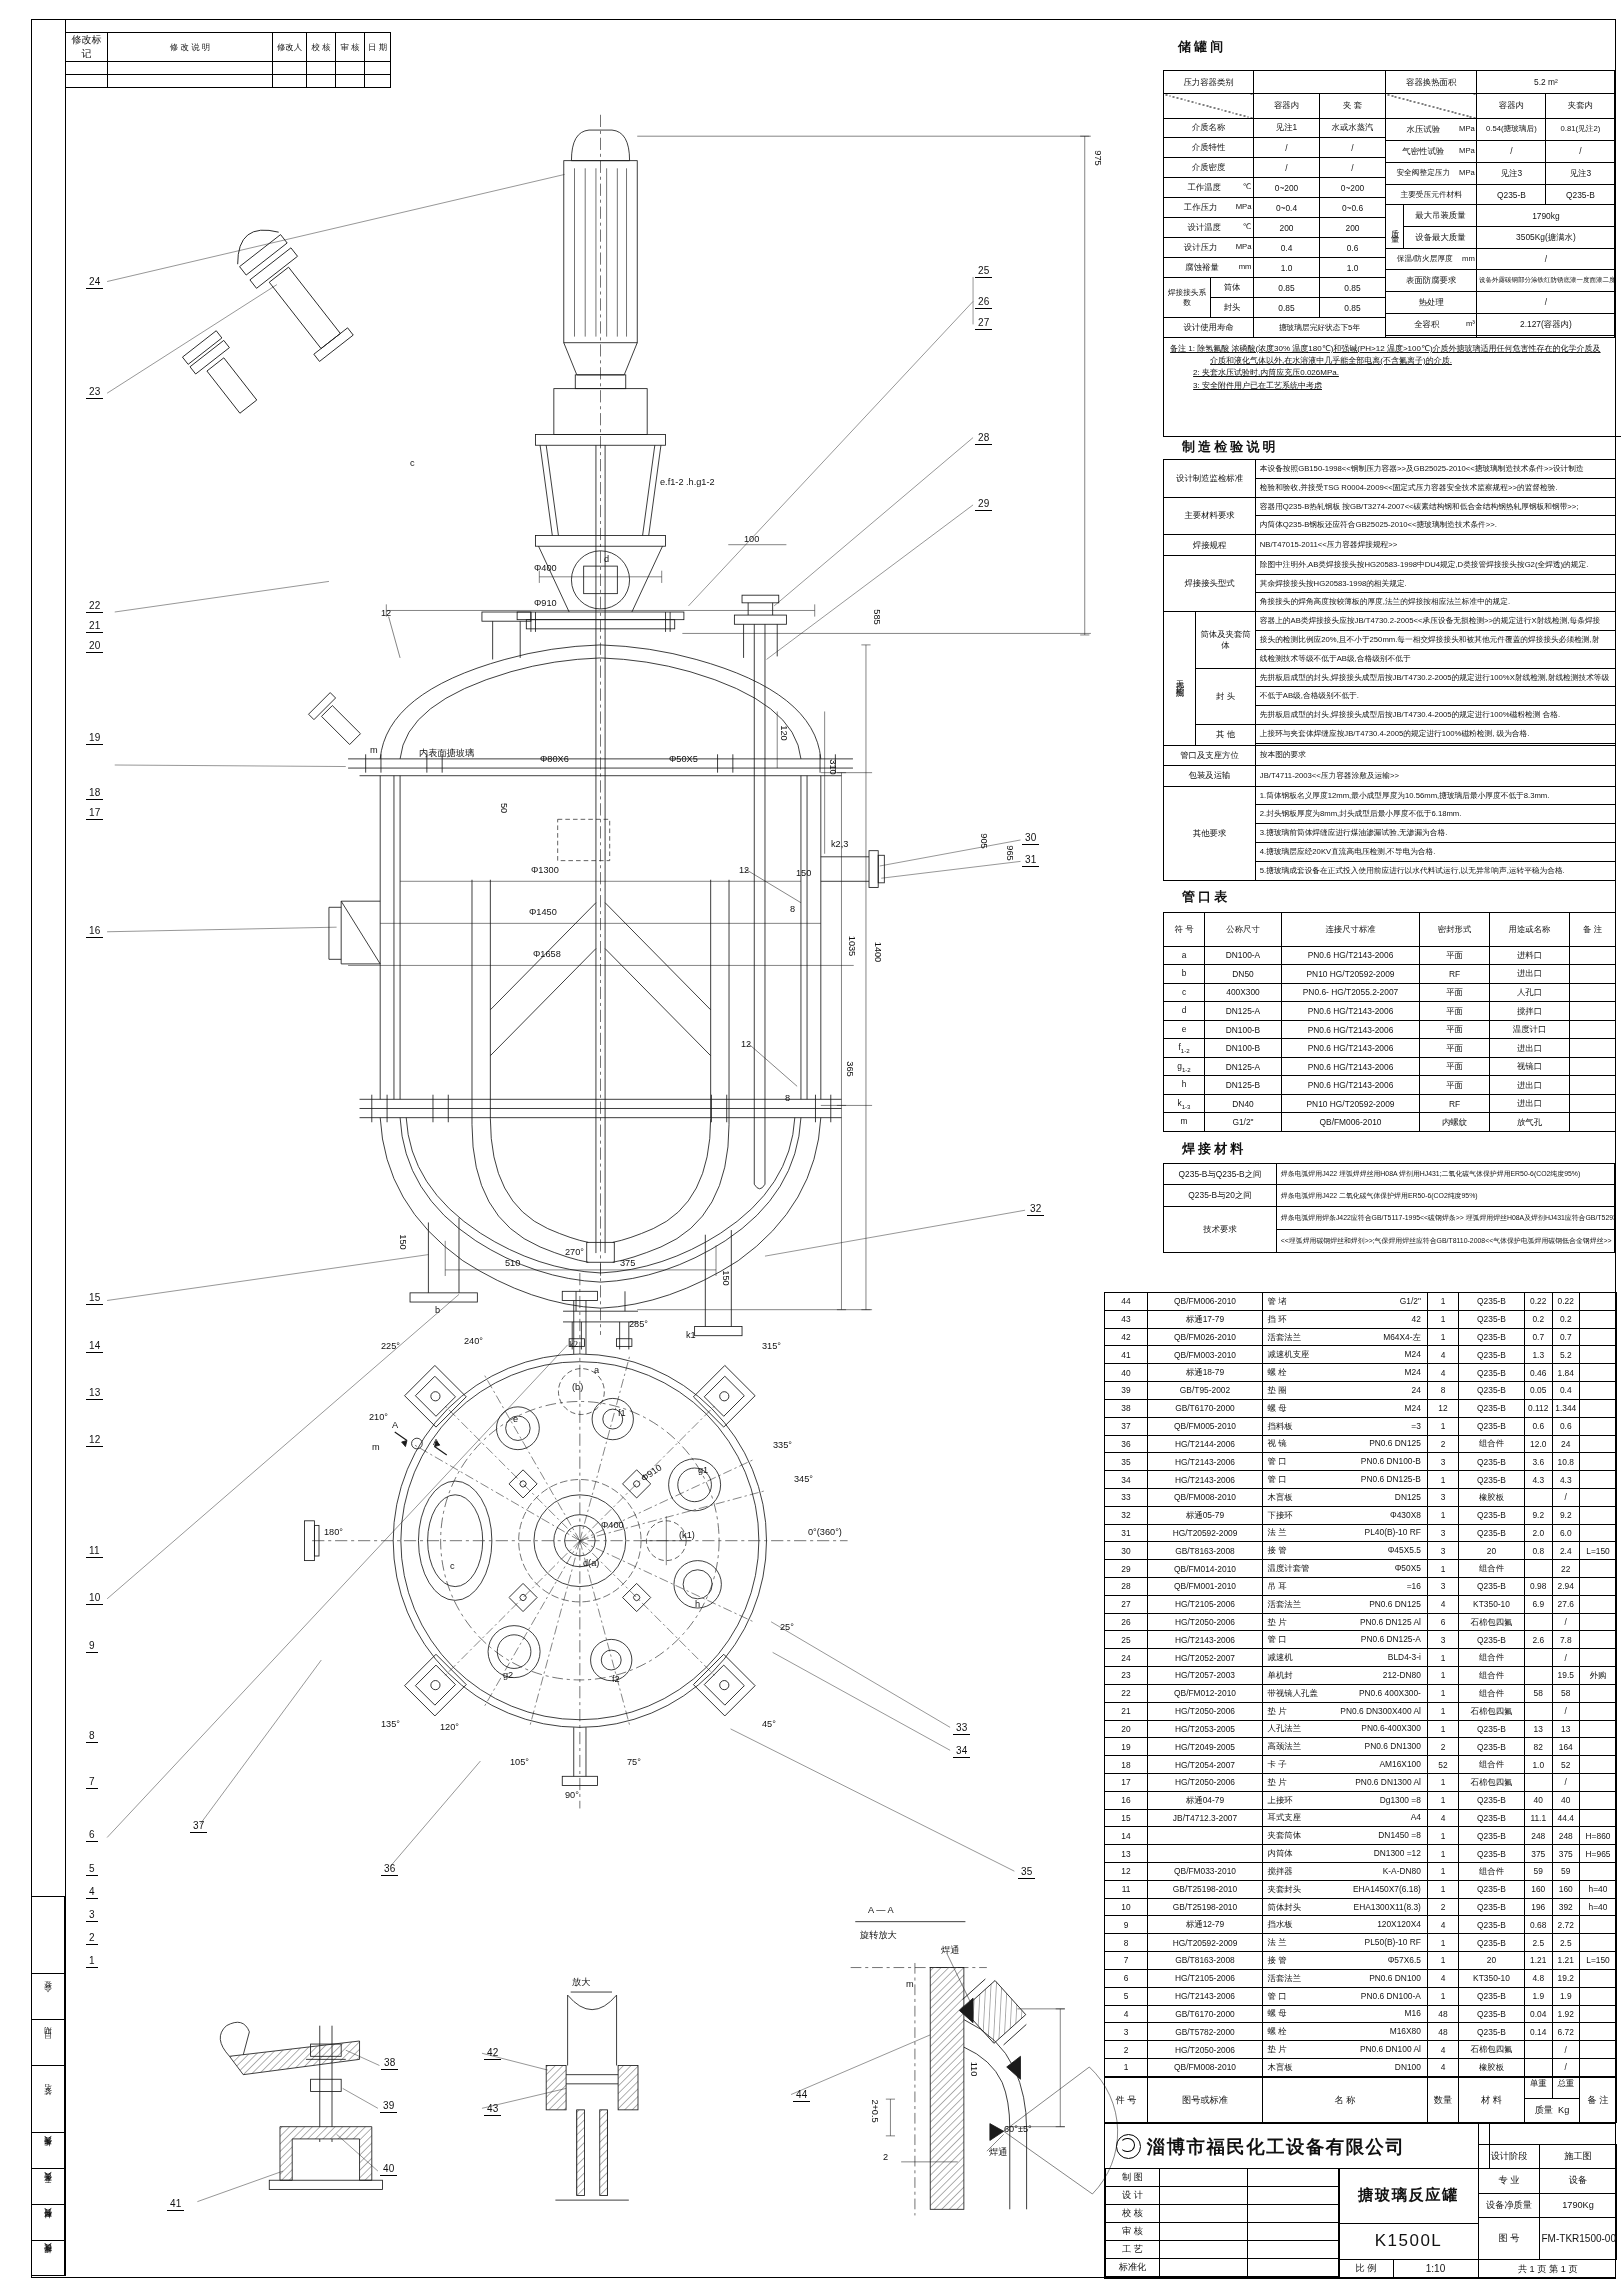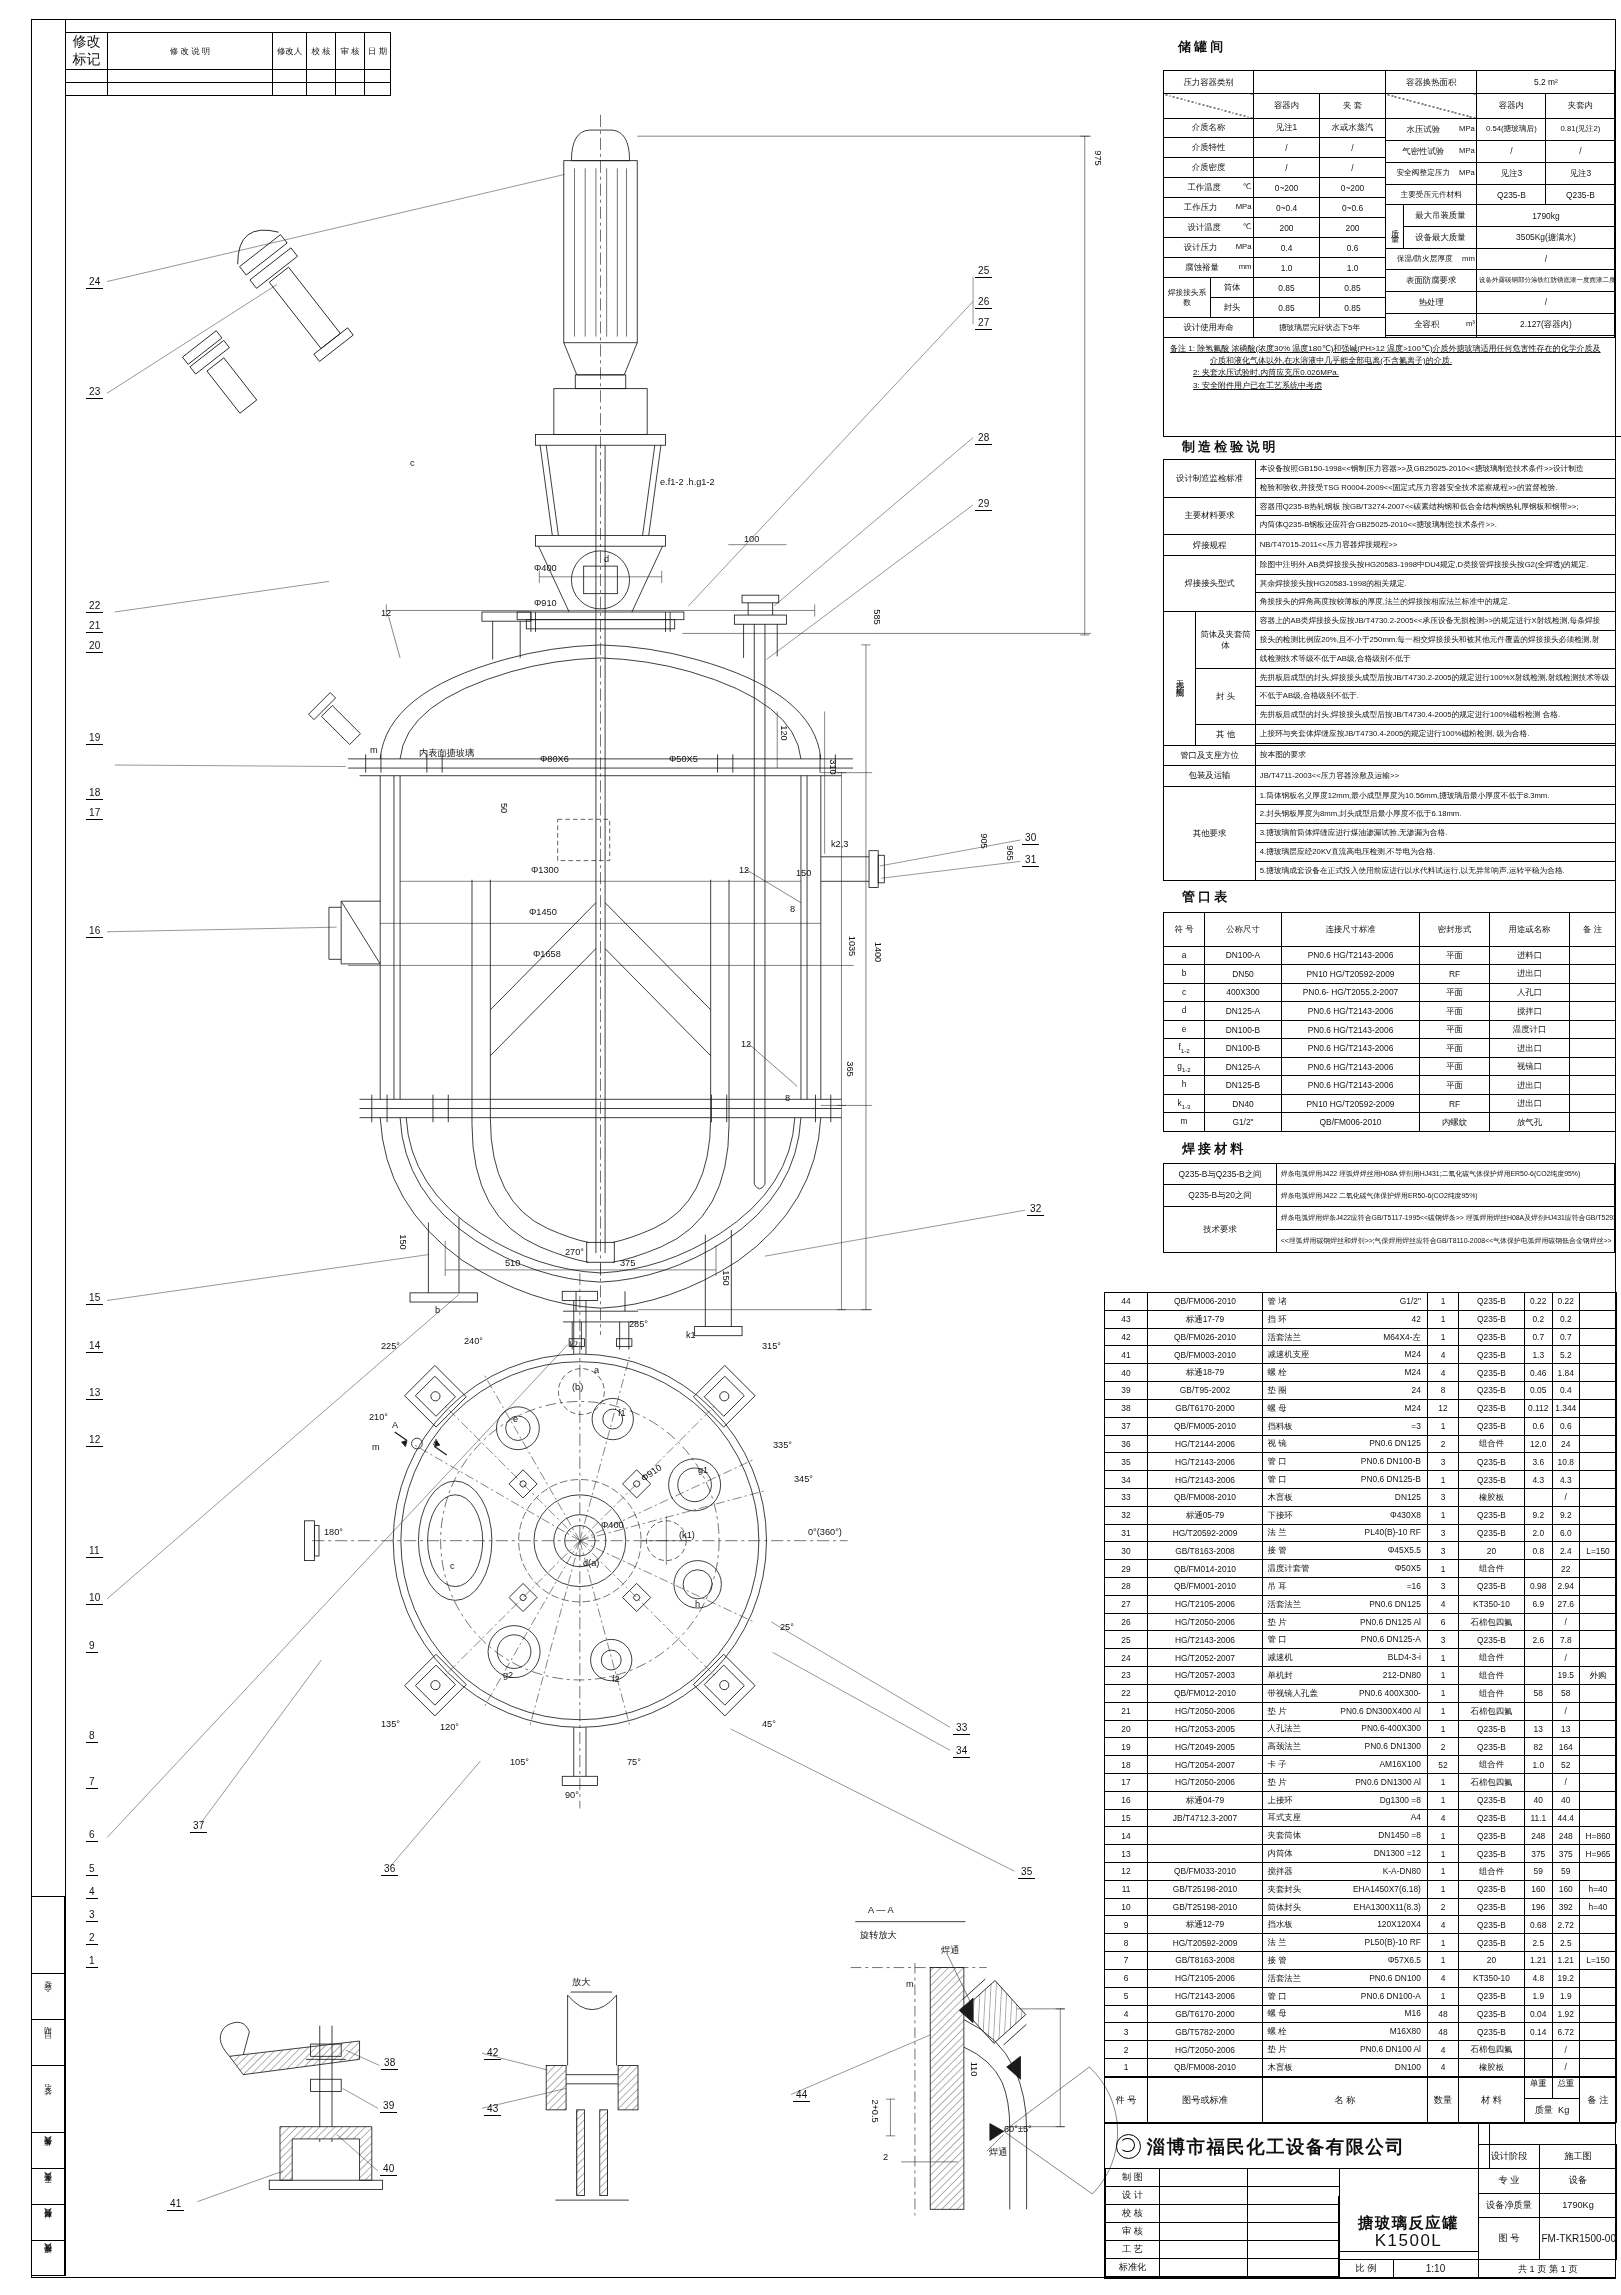--- a/index.html
+++ b/index.html
@@ -45,21 +45,21 @@
       <colgroup>
           <col style="width:42px">
           <col style="width:165px">
           <col style="width:34px">
           <col style="width:29px">
           <col style="width:29px">
           <col style="width:26px">
         </colgroup>
       <tbody>
           <tr style="height:27.5px">
-        <td style="white-space:normal;font-size:14px">修改标记</td>
+        <td style="white-space:normal;font-size:10px">修改标记</td>
         <td>修 改 说 明</td>
         <td>修改人</td>
         <td>校 核</td>
         <td>审 核</td>
         <td>日 期</td>
       </tr>
       <tr style="height:13px">
             <td></td>
             <td></td>
             <td></td>
@@ -1664,21 +1664,21 @@
             </tr>
           </tbody>
       </table>
     </div>
 
     <div class="abs" style="left:0;top:0;width:373px;height:44px;border-right:0.8px solid #000;border-bottom:0.8px solid #000;display:flex;align-items:center;padding-left:10.7px;">
       <span class="logo"></span>
       <span style="font-size:18.4px;font-weight:bold;letter-spacing:1.5px">淄博市福民化工设备有限公司</span>
     </div>
 
-    <div class="abs" style="left:233px;top:44px;width:139px;height:55px;border:0.8px solid #000;border-top:none;display:flex;align-items:center;justify-content:center;margin-top:28px;">
+    <div class="abs" style="left:233px;top:44px;width:139px;height:55px;border:0.8px solid #000;border-top:none;display:flex;align-items:center;justify-content:center;">
       <span style="font-size:15.3px;font-weight:bold;letter-spacing:1.5px">搪玻璃反应罐</span>
     </div>
     <div class="abs" style="left:233px;top:99px;width:139px;height:36px;border:0.8px solid #000;border-top:none;display:flex;align-items:center;justify-content:center;">
       <span style="font-size:17px;letter-spacing:1.5px">K1500L</span>
     </div>
     <div class="abs" style="left:233px;top:135px;width:139px;height:18.4px;display:flex;">
       <div style="width:54px;border-right:0.8px solid #000;border-left:0.8px solid #000;display:flex;align-items:center;justify-content:center;font-size:9.2px">比  例</div>
       <div style="flex:1;display:flex;align-items:center;justify-content:center;font-size:10px">1:10</div>
     </div>
 

